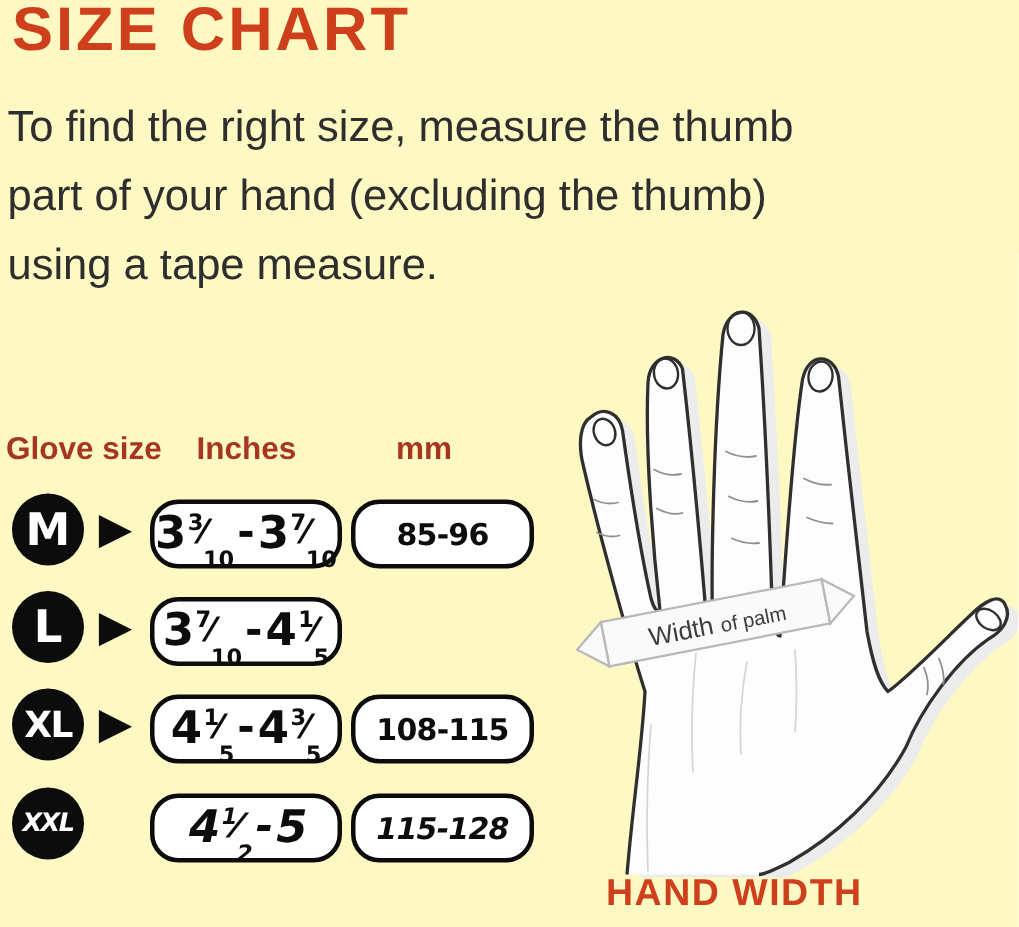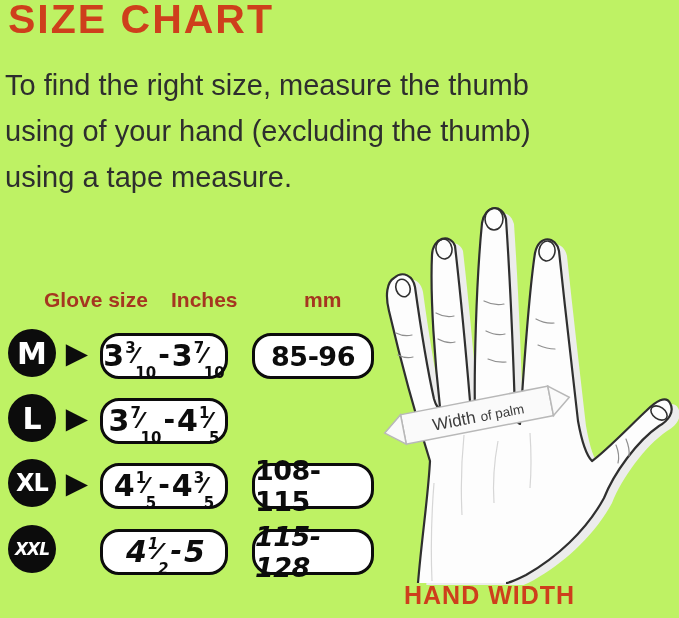--- a/index.html
+++ b/index.html
@@ -1,30 +1,30 @@
 <!DOCTYPE html>
 <html><head>
 <meta charset="utf-8">
 <style>
   html,body { margin:0; padding:0; background:#fff; }
   .canvas {
-    position:relative; width:679px; height:618px; background:#bef264;
+    position:relative; width:679px; height:618px; background:#fef9c3;
     font-family:"Liberation Sans", sans-serif; overflow:hidden;
   }
   .title {
     position:absolute; left:8px; top:-4px;
     font-size:41px; font-weight:bold; letter-spacing:2px;
     color:#ce3f1c;
   }
   .intro {
     position:absolute; left:5px; top:62px;
     font-size:29px; line-height:46px; color:#2e2e2e; width:620px;
   }
   .hdr {
-    position:absolute; font-size:21px; font-weight:bold; color:#a53620;margin-left:40px;
+    position:absolute; font-size:21px; font-weight:bold; color:#a53620;
   }
   .hdr-size   { left:4px;   top:288px; }
   .hdr-inches { left:131px; top:288px; }
   .hdr-mm     { left:264px; top:288px; }
 
   .row { position:absolute; left:0; width:380px; height:54px; }
   .r0 { top:327px; } .r1 { top:392px; } .r2 { top:457px; } .r3 { top:523px;font-style:italic; }
 
   .badge {
     position:absolute; left:8px; top:2px; width:48px; height:48px;
@@ -40,21 +40,21 @@
     position:absolute; left:62px; top:7px; width:30px;
     font-size:29px; color:#0c0c0c; line-height:38px; text-align:center;
   }
   .pill {
     position:absolute; top:6px; height:40px;
     border:3px solid #0c0c0c; border-radius:19px; background:#fff;
     display:flex; align-items:center; justify-content:center;
     font-weight:bold; font-family:"DejaVu Sans", sans-serif; color:#0c0c0c;
   }
   .pill-in { left:100px; width:122px; }
-  .pill-mm { left:252px; width:116px; font-size:27px; letter-spacing:-0.5px; }
+  .pill-mm { left:234px; width:116px; font-size:20px; letter-spacing:-0.5px; }
 
   .w   { font-size:30px; line-height:1; }
   .num { position:relative; top:-8px; font-size:15px; margin-left:1px; }
   .sl  { font-size:22px; margin:0 -2px; position:relative; top:-1px; }
   .den { position:relative; top:17px;  font-size:15px; }
   .sepd{ font-size:28px; margin:0 2px; position:relative; top:-2px; }
 
   .hand-wrap { position:absolute; left:378px; top:183px; width:301px; height:402px; }
   .caption {
     position:absolute; left:404px; top:581px;
@@ -63,21 +63,21 @@
 </style>
 </head>
 <body>
 
 <div class="canvas">
 
   <div class="title">SIZE CHART</div>
 
   <div class="intro">
     <div>To find the right size, measure the thumb</div>
-    <div>using of your hand (excluding the thumb)</div>
+    <div>part of your hand (excluding the thumb)</div>
     <div>using a tape measure.</div>
   </div>
 
   <div class="hdr hdr-size">Glove size</div>
   <div class="hdr hdr-inches">Inches</div>
   <div class="hdr hdr-mm">mm</div>
 
   <div class="row r0">
     <div class="badge">M</div>
     <div class="arrow">▶</div>

